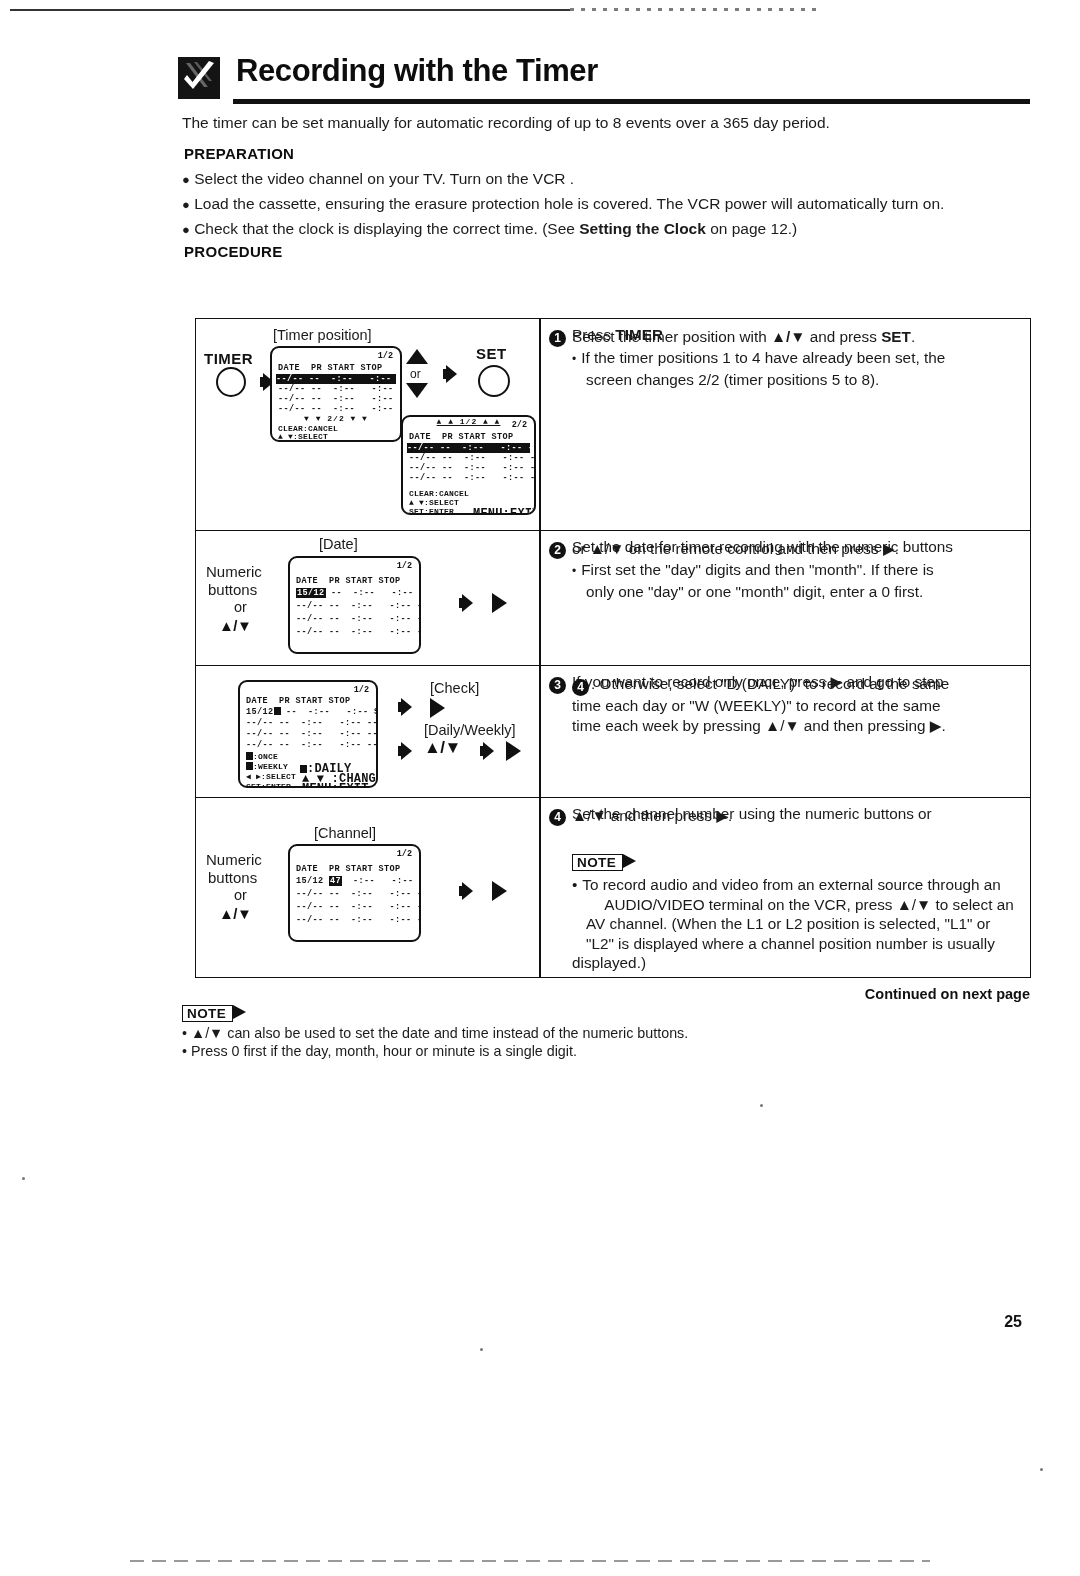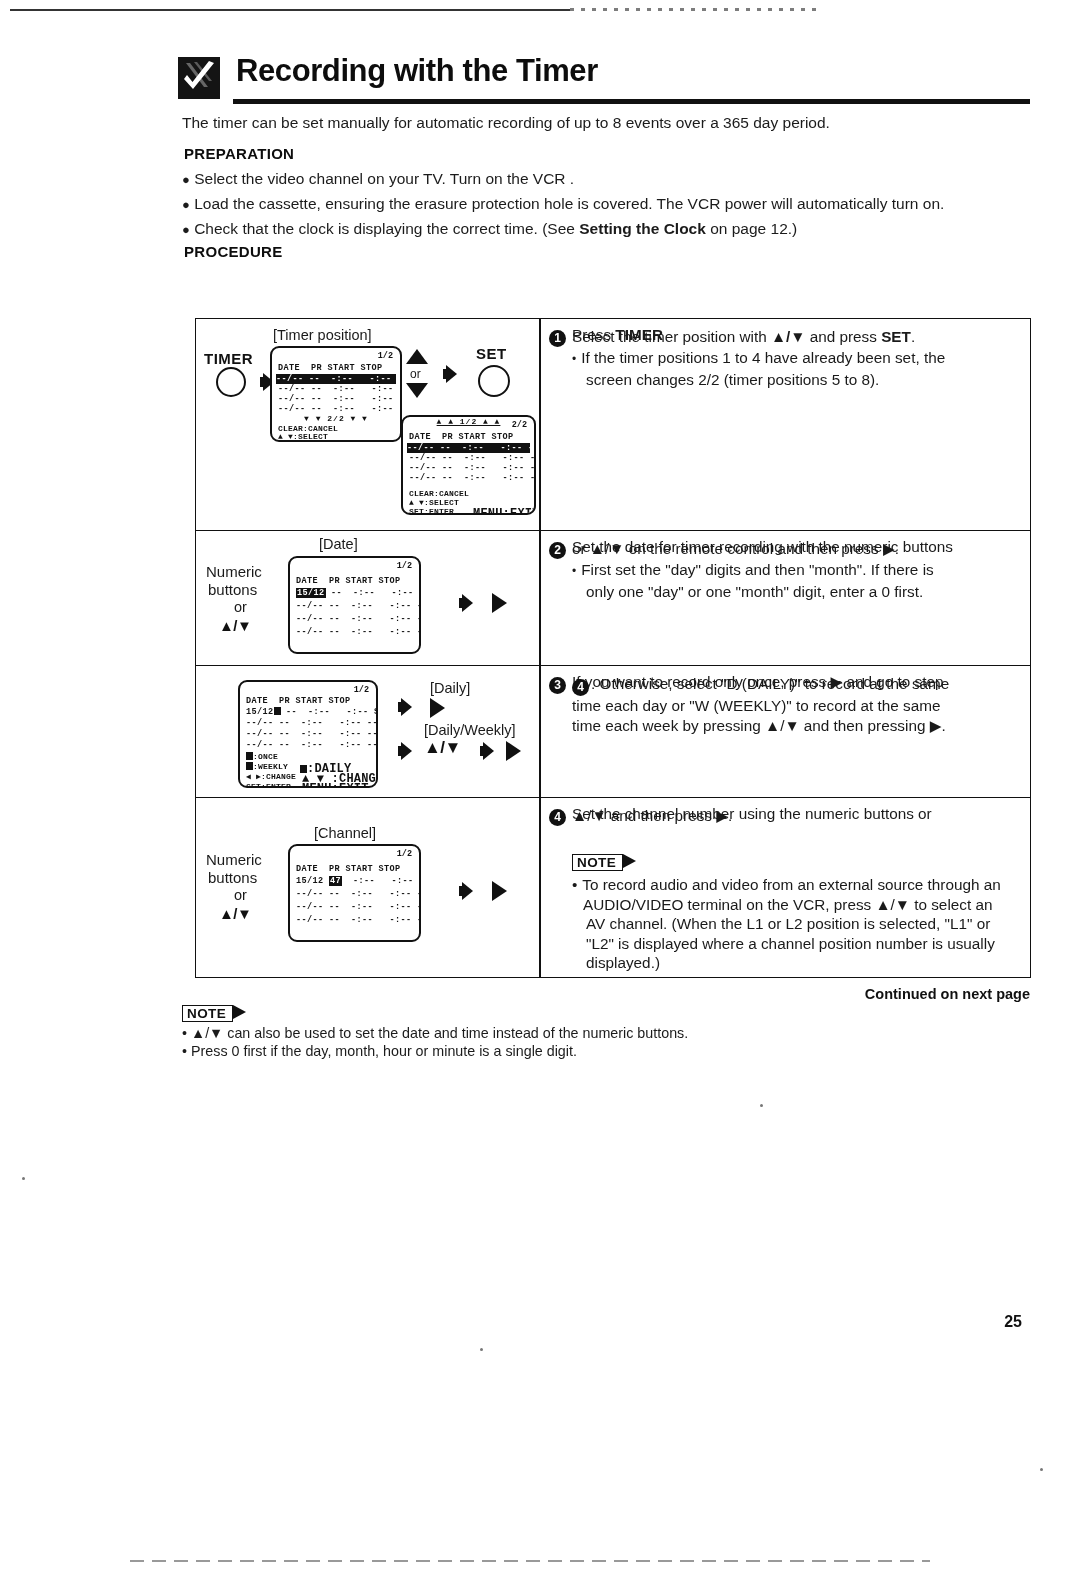--- a/index.html
+++ b/index.html
@@ -521,28 +521,28 @@
         <div class="osd" style="left:42px; top:14px; width:140px; height:108px;">
           <div class="osd-page">1/2</div>
           <div class="osd-hdr" style="top:14px;">DATE  PR START STOP</div>
           <div class="osd-line" style="top:25px;"><span>15/12</span><span class="blk"></span><span> --  -:--   -:-- SP</span></div>
           <div class="osd-line" style="top:36px;">--/-- --  -:--   -:-- --</div>
           <div class="osd-line" style="top:47px;">--/-- --  -:--   -:-- --</div>
           <div class="osd-line" style="top:58px;">--/-- --  -:--   -:-- --</div>
           <div class="osd-foot" style="top:70px;"><span class="blk"></span><span>:ONCE</span></div>
           <div class="osd-foot" style="top:80px;"><span class="blk"></span><span>:WEEKLY</span></div>
           <div class="osd-foot2" style="top:80px; left:60px;"><span class="blk"></span><span>:DAILY</span></div>
-          <div class="osd-foot" style="top:90px;">◀ ▶:CHANGE</div>
+          <div class="osd-foot" style="top:90px;">◀ ▶:SELECT</div>
           <div class="osd-foot2" style="top:90px; left:62px;">▲ ▼ :CHANGE</div>
           <div class="osd-foot" style="top:100px;">SET:ENTER</div>
           <div class="osd-foot2" style="top:100px; left:62px;">MENU:EXIT</div>
         </div>
 
         <div class="arrow-fat" style="left:205px; top:32px;"></div>
-        <div class="dlabel" style="left:234px; top:14px;">[Daily]</div>
+        <div class="dlabel" style="left:234px; top:14px;">[Check]</div>
         <div class="tri-r" style="left:234px; top:32px;"></div>
 
         <div class="arrow-fat" style="left:205px; top:76px;"></div>
         <div class="dlabel" style="left:228px; top:56px;">[Daily/Weekly]</div>
         <div class="updown" style="left:228px; top:72px; font-size:17px;">▲/▼</div>
         <div class="arrow-fat" style="left:287px; top:76px;"></div>
         <div class="tri-r" style="left:310px; top:75px;"></div>
       </div>
 
       <div class="cell-right">
@@ -587,24 +587,24 @@
 
         <div style="position:absolute; left:31px; top:55px;">
           <span class="note-flag">
             <span class="nbox">NOTE</span>
             <span class="narrow"></span>
           </span>
         </div>
 
         <div class="step" style="top:77px; left:31px; width:452px;">
           <span class="sdot" style="margin-right:5px;">•</span><span>To record audio and video from an external source through an</span>
-          <span style="display:block; margin-left:11px;">AUDIO/VIDEO terminal on the VCR, press ▲/▼ to select an</span>
+          <span style="display:block; margin-left:22px;text-align:center;">AUDIO/VIDEO terminal on the VCR, press ▲/▼ to select an</span>
           <span style="display:block; margin-left:14px;">AV channel. (When the L1 or L2 position is selected, "L1" or</span>
           <span style="display:block; margin-left:14px;">"L2" is displayed where a channel position number is usually</span>
-          <span style="display:block; margin-left:14px;">displayed.)</span>
+          <span style="display:block; ">displayed.)</span>
         </div>
       </div>
     </div>
 
   </div>
 
   <div class="continued">Continued on next page</div>
 
   <div class="bottom-note">
     <span class="note-flag">

